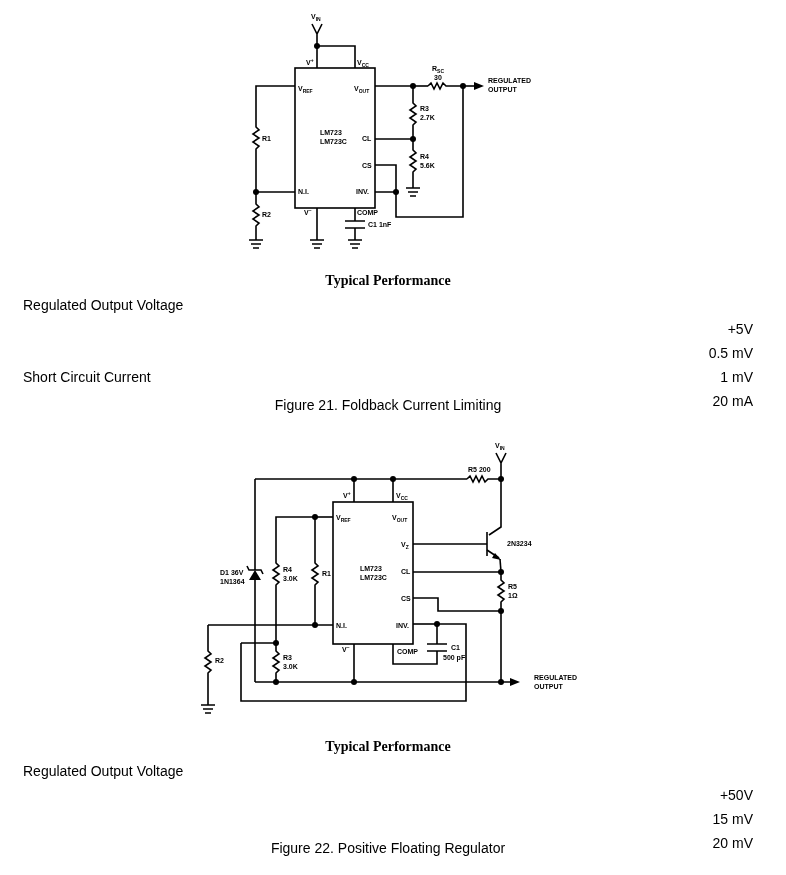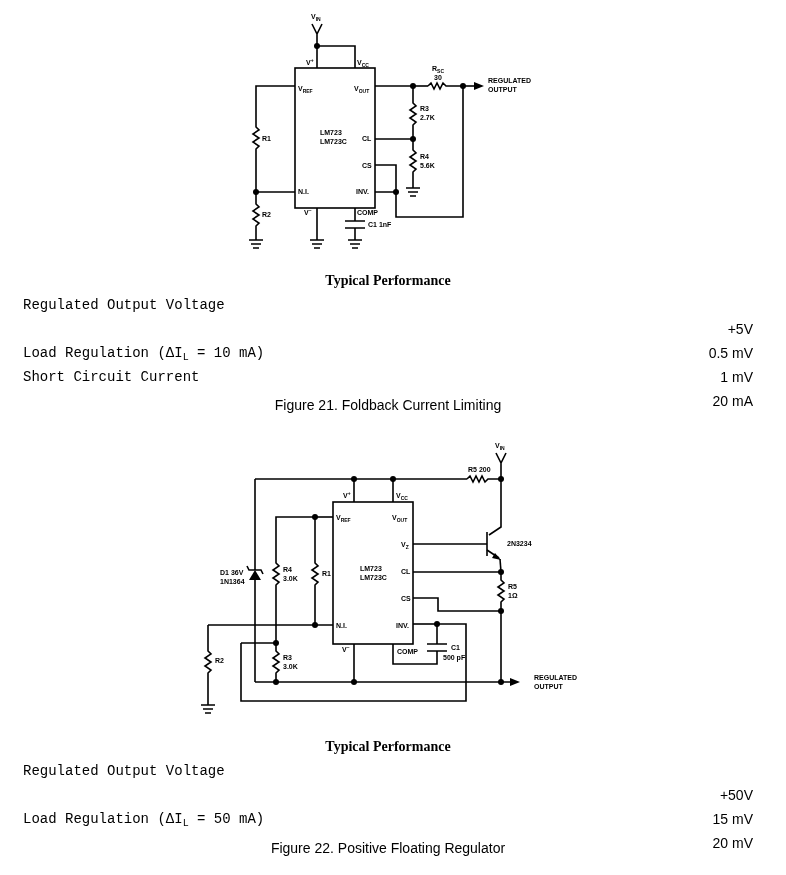--- a/index.html
+++ b/index.html
@@ -7,21 +7,21 @@
          font-family: "Liberation Sans", sans-serif; color: #000; }
   svg.schem { position: absolute; left: 0; }
   svg.schem text { font-family: "Liberation Sans", sans-serif; font-weight: bold; fill: #000; }
   svg.schem .lbl { font-size: 7px; }
   svg.schem .sub { font-size: 5px; }
   svg.schem .w { stroke: #000; stroke-width: 1.6; fill: none; }
   svg.schem .dot { fill: #000; }
   .heading { position: absolute; left: 0; width: 776px; text-align: center;
              font-weight: bold; font-size: 14px; font-family: Liberation Serif, serif; }
   .row { position: absolute; left: 23px; width: 730px; font-size: 14px; height: 18px; }
-  .row .k { position: absolute; left: 0; top: 0; font-family: Liberation Mono, monospace; }
+  .row .k { position: absolute; left: 0; top: 0; }
   .row .v { position: absolute; right: 0; top: 18px; margin-top: 6px; }
   .row sub { font-size: 10px; vertical-align: -3px; }
   .caption { position: absolute; left: 0; width: 776px; text-align: center;
              font-weight: normal; font-size: 14px; }
 </style>
 </head>
 <body>
 
 <svg class="schem" width="786" height="260" style="top:0" viewBox="0 0 786 260">
 
@@ -105,21 +105,20 @@
 
 <div class="heading" style="top:273px">Typical Performance</div>
 <div class="row" style="top:297px">
   <span class="k">Regulated Output Voltage</span>
   <span class="v">+5V</span>
 </div>
 <div class="row" style="top:321px">
   <span class="v">0.5 mV</span>
 </div>
 <div class="row" style="top:345px">
-  <span class="k"><span>Load Regulation (ΔI</span><sub>L</sub><span> = 10 mA)</span></span>
   <span class="v">1 mV</span>
 </div>
 <div class="row" style="top:369px">
   <span class="k">Short Circuit Current</span>
   <span class="v">20 mA</span>
 </div>
 <div class="caption" style="top:397px">Figure 21.  Foldback Current Limiting</div>
 
 <svg class="schem" width="786" height="300" style="top:430px" viewBox="0 430 786 300">
 
@@ -229,16 +228,15 @@
 
 <div class="heading" style="top:739px">Typical Performance</div>
 <div class="row" style="top:763px">
   <span class="k">Regulated Output Voltage</span>
   <span class="v">+50V</span>
 </div>
 <div class="row" style="top:787px">
   <span class="v">15 mV</span>
 </div>
 <div class="row" style="top:811px">
-  <span class="k"><span>Load Regulation (ΔI</span><sub>L</sub><span> = 50 mA)</span></span>
   <span class="v">20 mV</span>
 </div>
 <div class="caption" style="top:840px">Figure 22.  Positive Floating Regulator</div>
 
 </body></html>

